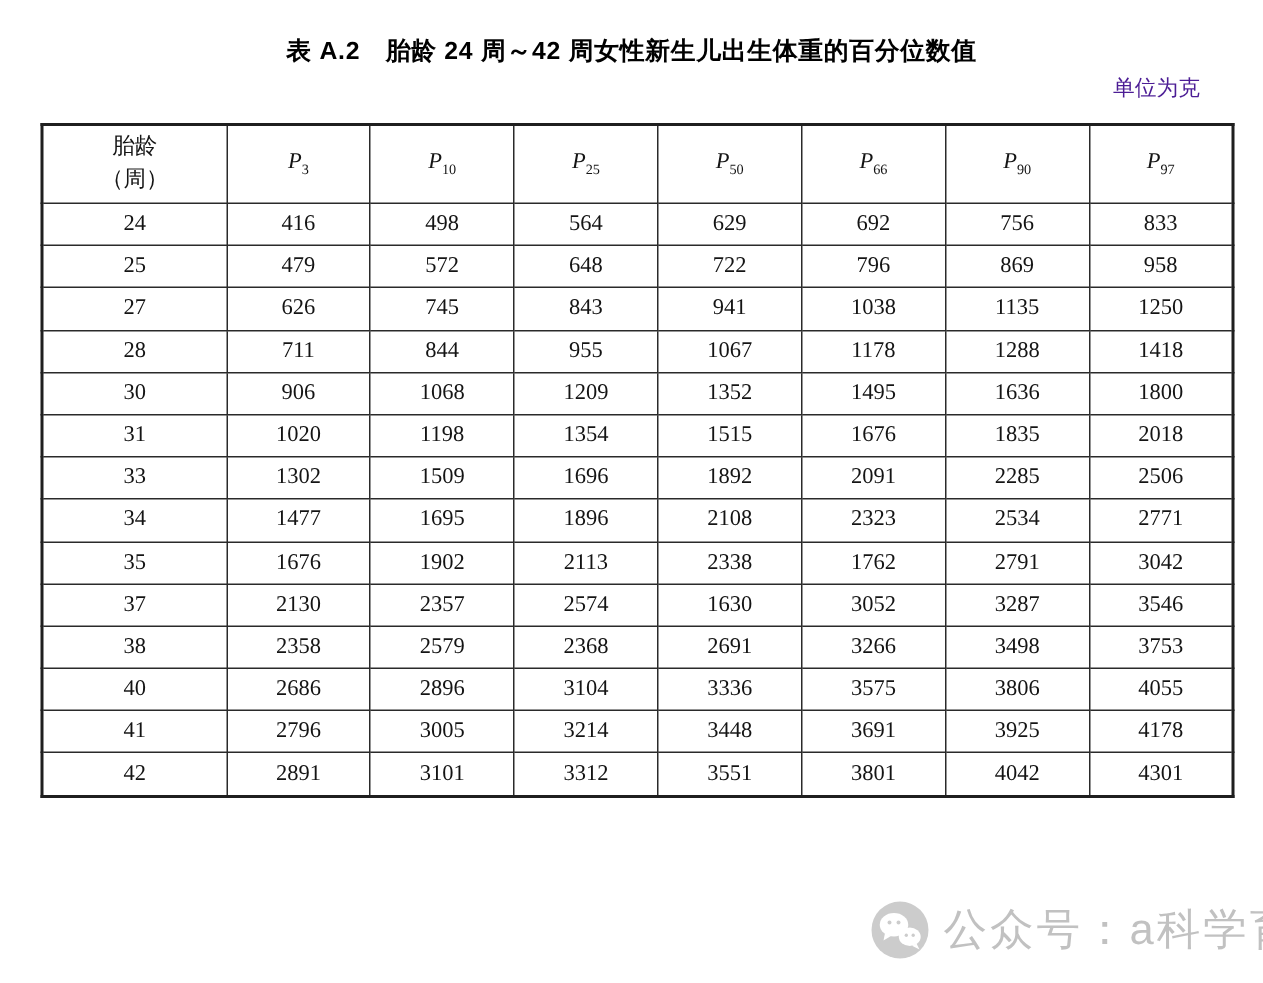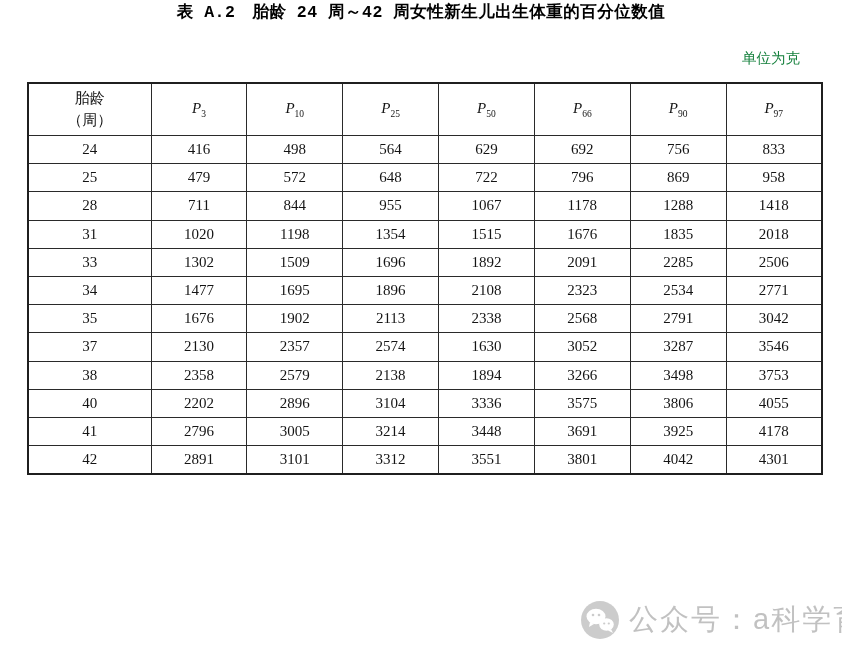--- a/index.html
+++ b/index.html
@@ -6,33 +6,33 @@
   body {
     width: 842px; height: 655px;
     background: #ffffff;
     position: relative;
     overflow: hidden;
     font-family: "Liberation Serif", "DejaVu Serif", serif;
     color: #111111;
   }
   .doc-title {
     position: absolute;
-    top: 1px; left: 0; width: 100%;
+    top: 23px; left: 0; width: 100%;
     text-align: center;
-    font-family: Liberation Mono, monospace;
+    font-family: Liberation Sans, sans-serif;
     font-weight: bold;
     font-size: 16.5px;
     letter-spacing: 0.5px;
     color: #000000;
   }
   .unit-note {
     position: absolute;
     top: 49px; right: 42px;
     font-size: 14.5px;
-    color: #15803d;
+    color: #4c1d95;
   }
   table.percentile-table {
     position: absolute;
     left: 27px; top: 82px;
     width: 796px;
     border-collapse: collapse;
     table-layout: fixed;
     border: 2px solid #1f1f1f;
   }
   .percentile-table th, .percentile-table td {
@@ -40,21 +40,21 @@
     text-align: center;
     vertical-align: middle;
     padding: 0;
     font-weight: normal;
     font-size: 15px;
     color: #141414;
   }
   .percentile-table thead th { height: 51px; }
   .percentile-table tbody td { height: 27.2px; }
   .age-head {
-    font-family: Liberation Serif, serif;
+    font-family: Liberation Mono, monospace;
     font-size: 14.5px;
     line-height: 1.45;
   }
   .p-head { font-size: 15.5px; }
   .p-head i {
     font-style: italic;
     font-family: "Liberation Serif", serif;
   }
   .p-head sub {
     font-size: 9.5px;
@@ -128,30 +128,50 @@
         <td>25</td>
         <td>479</td>
         <td>572</td>
         <td>648</td>
         <td>722</td>
         <td>796</td>
         <td>869</td>
         <td>958</td>
       </tr>
       <tr>
+        <td>27</td>
+        <td>626</td>
+        <td>745</td>
+        <td>843</td>
+        <td>941</td>
+        <td>1038</td>
+        <td>1135</td>
+        <td>1250</td>
+      </tr>
+      <tr>
         <td>28</td>
         <td>711</td>
         <td>844</td>
         <td>955</td>
         <td>1067</td>
         <td>1178</td>
         <td>1288</td>
         <td>1418</td>
       </tr>
       <tr>
+        <td>30</td>
+        <td>906</td>
+        <td>1068</td>
+        <td>1209</td>
+        <td>1352</td>
+        <td>1495</td>
+        <td>1636</td>
+        <td>1800</td>
+      </tr>
+      <tr>
         <td>31</td>
         <td>1020</td>
         <td>1198</td>
         <td>1354</td>
         <td>1515</td>
         <td>1676</td>
         <td>1835</td>
         <td>2018</td>
       </tr>
       <tr>
@@ -173,47 +193,47 @@
         <td>2323</td>
         <td>2534</td>
         <td>2771</td>
       </tr>
       <tr>
         <td>35</td>
         <td>1676</td>
         <td>1902</td>
         <td>2113</td>
         <td>2338</td>
-        <td>2568</td>
+        <td>1762</td>
         <td>2791</td>
         <td>3042</td>
       </tr>
       <tr>
         <td>37</td>
         <td>2130</td>
         <td>2357</td>
         <td>2574</td>
         <td>1630</td>
         <td>3052</td>
         <td>3287</td>
         <td>3546</td>
       </tr>
       <tr>
         <td>38</td>
         <td>2358</td>
         <td>2579</td>
-        <td>2138</td>
-        <td>1894</td>
+        <td>2368</td>
+        <td>2691</td>
         <td>3266</td>
         <td>3498</td>
         <td>3753</td>
       </tr>
       <tr>
         <td>40</td>
-        <td>2202</td>
+        <td>2686</td>
         <td>2896</td>
         <td>3104</td>
         <td>3336</td>
         <td>3575</td>
         <td>3806</td>
         <td>4055</td>
       </tr>
       <tr>
         <td>41</td>
         <td>2796</td>

